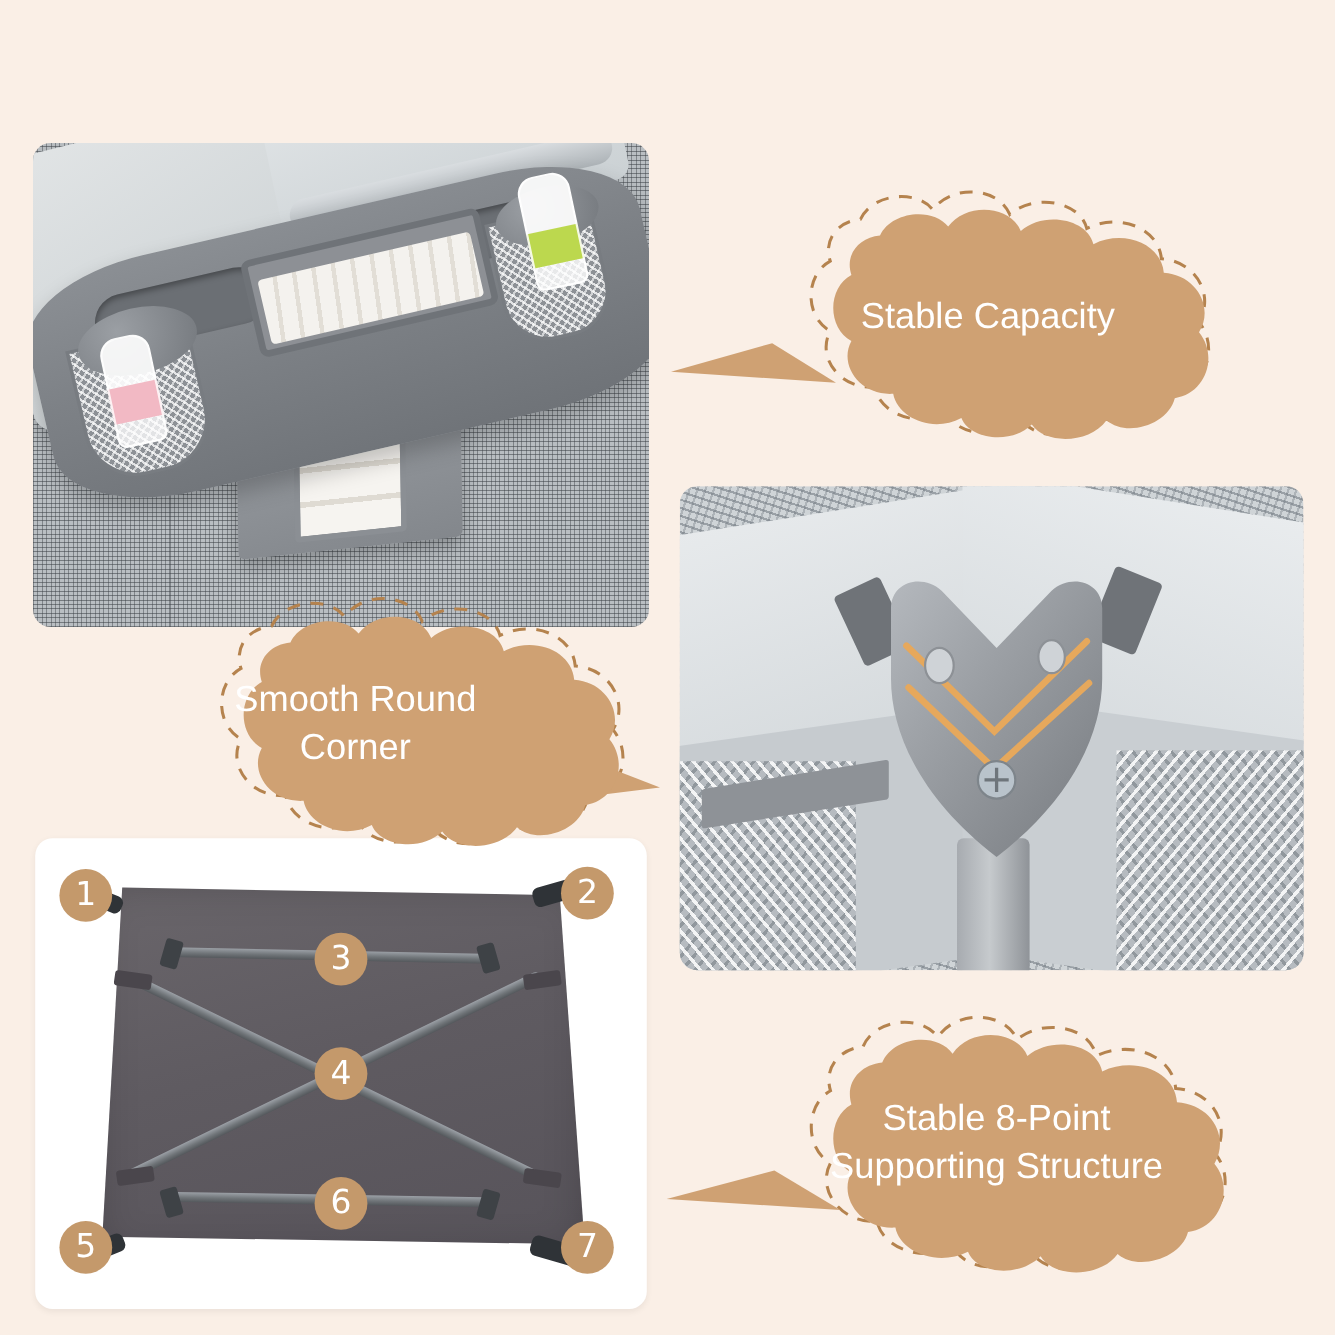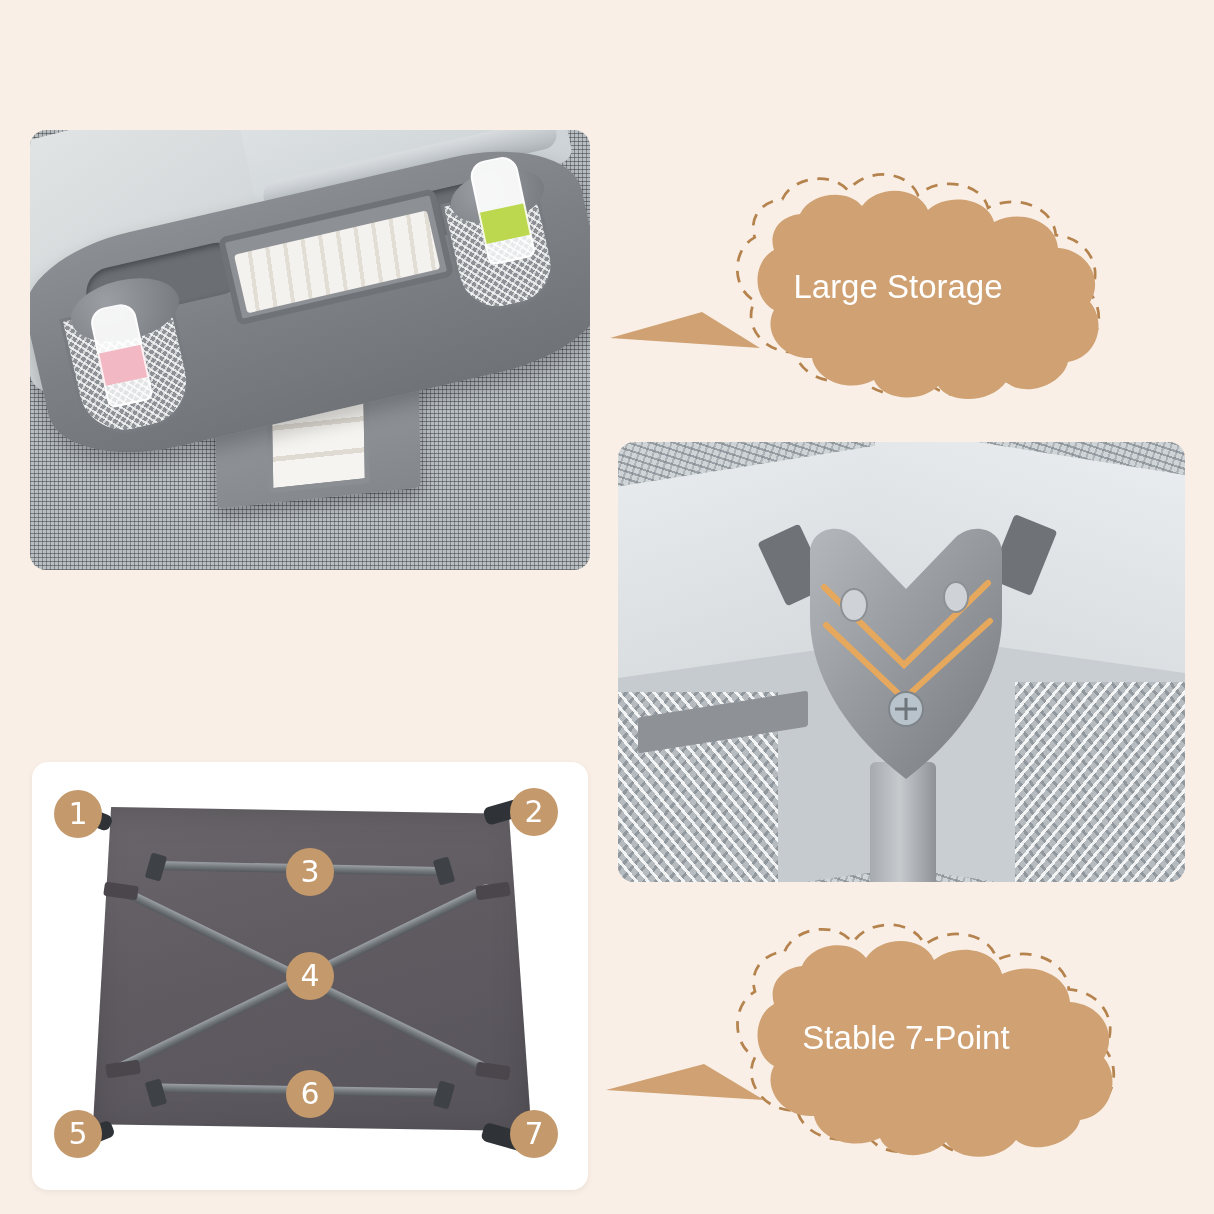--- a/index.html
+++ b/index.html
@@ -323,24 +323,49 @@
         <path d="M190,26 C200,4 238,0 252,18 C268,-4 308,-2 318,22
                  C338,4 378,10 384,34 C412,20 446,34 448,60
                  C478,62 494,92 480,114 C498,136 486,170 458,174
                  C452,198 414,210 396,194 C380,216 340,216 328,198
                  C310,216 272,212 264,192 C238,206 206,192 202,170
                  C172,172 152,144 164,122 C142,110 142,74 164,62
                  C158,44 170,28 190,26 Z" fill="#cfa173"></path>
       </g>
     </svg>
     <div class="btext">
-      <span>Large Storage</span>
-    </div>
-  </div>
-
+      <span>Stable Capacity</span>
+    </div>
+  </div>
+
+  <div class="bubble" id="bubble-corner">
+    <svg viewBox="0 0 530 222" width="530" height="222" xmlns="http://www.w3.org/2000/svg">
+      <path d="M176,24 C186,2 224,-2 238,16 C254,-6 294,-4 304,20
+               C324,2 364,8 370,32 C398,18 432,32 434,58
+               C464,60 480,90 466,112 C484,134 472,168 444,172
+               C438,196 400,208 382,192 C366,214 326,214 314,196
+               C296,214 258,210 250,190 C224,204 192,190 188,168
+               C158,170 138,142 150,120 C128,108 128,72 150,60
+               C144,42 156,26 176,24 Z" fill="none" stroke="#b5834e" stroke-width="2.6" stroke-dasharray="11 9" transform="scale(1.07) translate(-20,-8)"></path>
+      <g transform="translate(8,8)">
+        <path d="M440,128 L512,156 L398,170 Z" fill="#cfa173"></path>
+        <path d="M176,24 C186,2 224,-2 238,16 C254,-6 294,-4 304,20
+                 C324,2 364,8 370,32 C398,18 432,32 434,58
+                 C464,60 480,90 466,112 C484,134 472,168 444,172
+                 C438,196 400,208 382,192 C366,214 326,214 314,196
+                 C296,214 258,210 250,190 C224,204 192,190 188,168
+                 C158,170 138,142 150,120 C128,108 128,72 150,60
+                 C144,42 156,26 176,24 Z" fill="#cfa173"></path>
+      </g>
+    </svg>
+    <div class="btext">
+      <span>Smooth Round</span>
+      <span>Corner</span>
+    </div>
+  </div>
 
   <div class="bubble" id="bubble-stable">
     <svg viewBox="0 0 572 232" width="572" height="232" xmlns="http://www.w3.org/2000/svg">
       <path d="M196,28 C206,4 246,0 260,20 C276,-4 318,-2 328,22
                C350,4 390,10 396,36 C426,22 462,36 464,64
                C496,66 512,96 498,120 C516,142 504,178 474,182
                C468,206 428,218 410,202 C394,224 352,224 340,204
                C320,224 282,220 274,200 C246,214 212,200 208,178
                C176,180 156,150 168,128 C146,116 146,78 168,66
                C162,46 176,30 196,28 Z" fill="none" stroke="#b5834e" stroke-width="2.6" stroke-dasharray="11 9" transform="scale(1.06) translate(-18,-6)"></path>
@@ -349,17 +374,18 @@
         <path d="M196,28 C206,4 246,0 260,20 C276,-4 318,-2 328,22
                  C350,4 390,10 396,36 C426,22 462,36 464,64
                  C496,66 512,96 498,120 C516,142 504,178 474,182
                  C468,206 428,218 410,202 C394,224 352,224 340,204
                  C320,224 282,220 274,200 C246,214 212,200 208,178
                  C176,180 156,150 168,128 C146,116 146,78 168,66
                  C162,46 176,30 196,28 Z" fill="#cfa173"></path>
       </g>
     </svg>
     <div class="btext">
-      <span>Stable 7-Point</span>
+      <span>Stable 8-Point</span>
+      <span>Supporting Structure</span>
     </div>
   </div>
 
 </div>
 
 </body></html>

